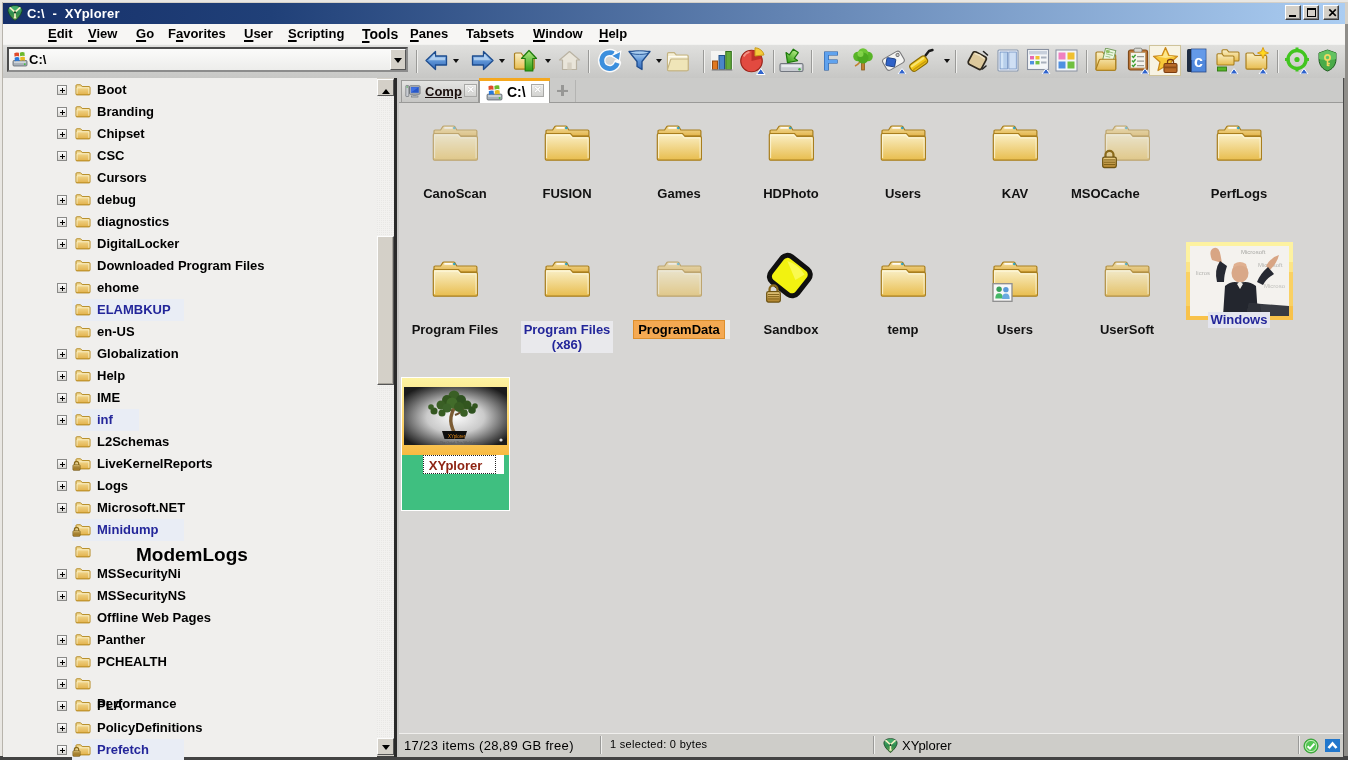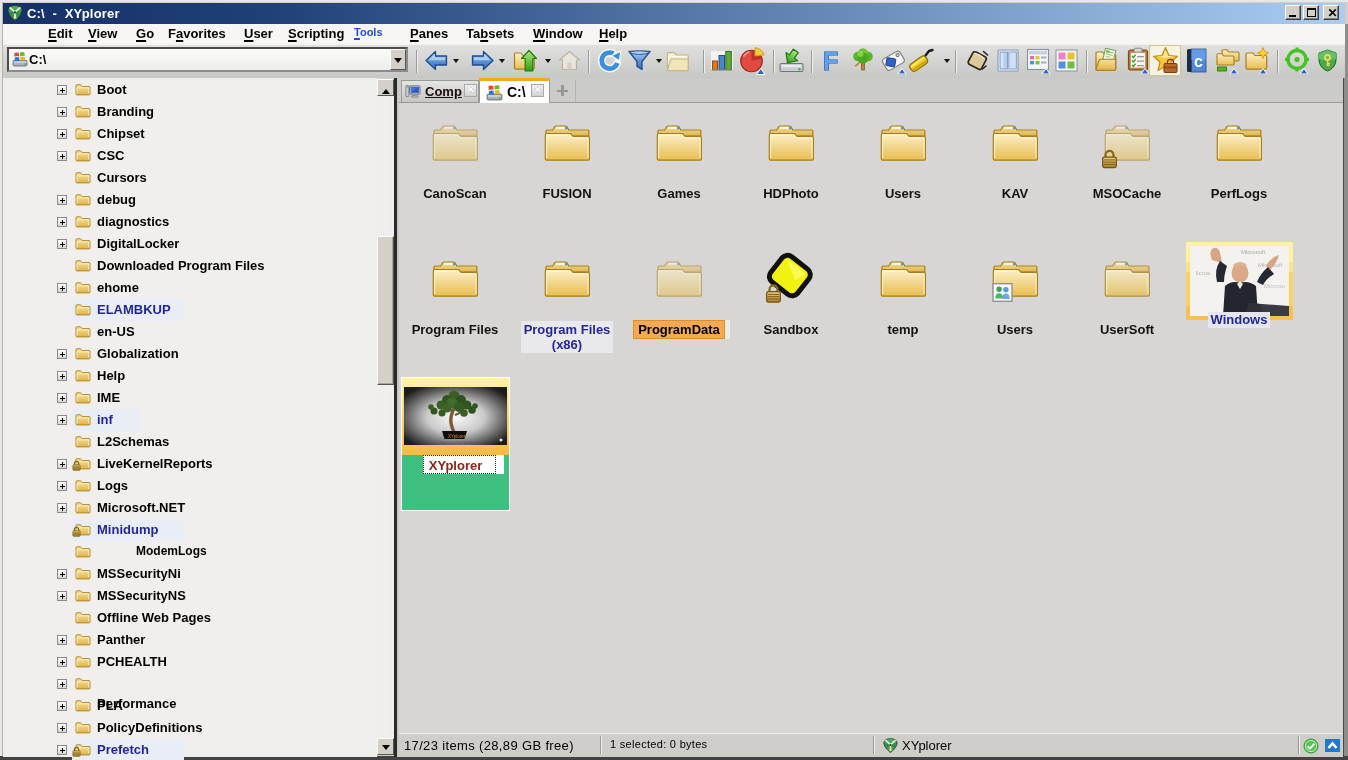--- a/index.html
+++ b/index.html
@@ -124,21 +124,21 @@
     <div class="abs b" style="left:3.5px;top:0px;font-size:12px;color:#000;">✕</div>
   </div>
 <div class="abs" style="left:3px;top:24px;width:1342px;height:20px;background:#f7f6f4;"></div>
 <div class="abs b" style="left:11px;top:24px;font-size:13px;color:#000;margin-top:48px;"><u>F</u>ile</div>
 <div class="abs b" style="left:48px;top:26px;font-size:13px;color:#000;"><u>E</u>dit</div>
 <div class="abs b" style="left:88px;top:26px;font-size:13px;color:#000;"><u>V</u>iew</div>
 <div class="abs b" style="left:136px;top:26px;font-size:13px;color:#000;"><u>G</u>o</div>
 <div class="abs b" style="left:168px;top:26px;font-size:13px;color:#000;">F<u>a</u>vorites</div>
 <div class="abs b" style="left:244px;top:26px;font-size:13px;color:#000;"><u>U</u>ser</div>
 <div class="abs b" style="left:288px;top:26px;font-size:13px;color:#000;"><u>S</u>cripting</div>
-<div class="abs b" style="left:354px;top:26px;font-size:11px;color:#1d4ed8;"><u>T</u>ools</div>
+<div class="abs b" style="left:362px;top:26px;font-size:14px;color:#000000;"><u>T</u>ools</div>
 <div class="abs b" style="left:410px;top:26px;font-size:13px;color:#000;"><u>P</u>anes</div>
 <div class="abs b" style="left:466px;top:26px;font-size:13px;color:#000;">Ta<u>b</u>sets</div>
 <div class="abs b" style="left:533px;top:26px;font-size:13px;color:#000;"><u>W</u>indow</div>
 <div class="abs b" style="left:599px;top:26px;font-size:13px;color:#000;"><u>H</u>elp</div>
 
 <div class="abs" style="left:3px;top:44px;width:1342px;height:34px;background:linear-gradient(#e0e0de 0%,#d2d2d0 55%,#c7c7c5 100%);border-top:1px solid #f2f2f0;"></div>
 <div class="abs" style="left:7px;top:47px;width:401px;height:25px;border:2px solid;border-color:#4c4c4c #8c8c8c #8c8c8c #4c4c4c;background:linear-gradient(#fbfbfa,#ededeb);"></div>
 <svg class="abs" style="left:12px;top:51px" width="16" height="16">
     <use href="#drive16"></use>
   </svg>
@@ -475,21 +475,21 @@
 <svg class="abs" style="left:75px;top:523px" width="16" height="13">
     <use href="#tfold"></use>
   </svg>
 <svg class="abs" style="left:72px;top:526px" width="9" height="11">
     <use href="#lockb"></use>
   </svg>
 <div class="abs b" style="left:97px;top:522px;font-size:13px;color:#23269a;white-space:nowrap;">Minidump</div>
 <svg class="abs" style="left:75px;top:545px" width="16" height="13">
     <use href="#tfold"></use>
   </svg>
-<div class="abs b" style="left:97px;top:544px;font-size:12px;color:#000;white-space:nowrap;padding-left:39px;">ModemLogs</div>
+<div class="abs b" style="left:97px;top:544px;font-size:19px;color:#000;white-space:nowrap;padding-left:39px;">ModemLogs</div>
 <div class="abs" style="left:57px;top:569px;width:10px;height:10px;background:linear-gradient(#fcfcfc,#d8d6d2);border:1px solid #8a8a88;">
 <div class="abs" style="left:1.5px;top:3.5px;width:5px;height:1px;background:#000;"></div>
 <div class="abs" style="left:3.5px;top:1.5px;width:1px;height:5px;background:#000;"></div>
   </div>
 <svg class="abs" style="left:75px;top:567px" width="16" height="13">
     <use href="#tfold"></use>
   </svg>
 <div class="abs b" style="left:97px;top:566px;font-size:13px;color:#000;white-space:nowrap;">MSSecurityNi</div>
 <div class="abs" style="left:57px;top:591px;width:10px;height:10px;background:linear-gradient(#fcfcfc,#d8d6d2);border:1px solid #8a8a88;">
 <div class="abs" style="left:1.5px;top:3.5px;width:5px;height:1px;background:#000;"></div>
@@ -610,21 +610,21 @@
 <svg class="abs" style="left:992px;top:123px;" width="47" height="38">
     <use href="#folder47"></use>
   </svg>
 <div class="abs b" style="left:959px;top:186px;width:112px;text-align:center;font-size:13px;color:#111;">KAV</div>
 <svg class="abs" style="left:1104px;top:123px;opacity:0.55;" width="47" height="38">
     <use href="#folder47"></use>
   </svg>
 <svg class="abs" style="left:1101px;top:146px" width="17" height="25">
     <use href="#lockb"></use>
   </svg>
-<div class="abs b" style="left:1071px;top:186px;width:112px;text-align:center;font-size:13px;color:#111;">MSOCache</div>
+<div class="abs b" style="left:1071px;top:186px;width:112px;font-size:13px;color:#111;">MSOCache</div>
 <svg class="abs" style="left:1216px;top:123px;" width="47" height="38">
     <use href="#folder47"></use>
   </svg>
 <div class="abs b" style="left:1183px;top:186px;width:112px;text-align:center;font-size:13px;color:#111;">PerfLogs</div>
 <svg class="abs" style="left:432px;top:259px;" width="47" height="38">
     <use href="#folder47"></use>
   </svg>
 <div class="abs b" style="left:399px;top:322px;width:112px;text-align:center;font-size:13px;color:#111;">Program Files</div>
 <svg class="abs" style="left:544px;top:259px;" width="47" height="38">
     <use href="#folder47"></use>

